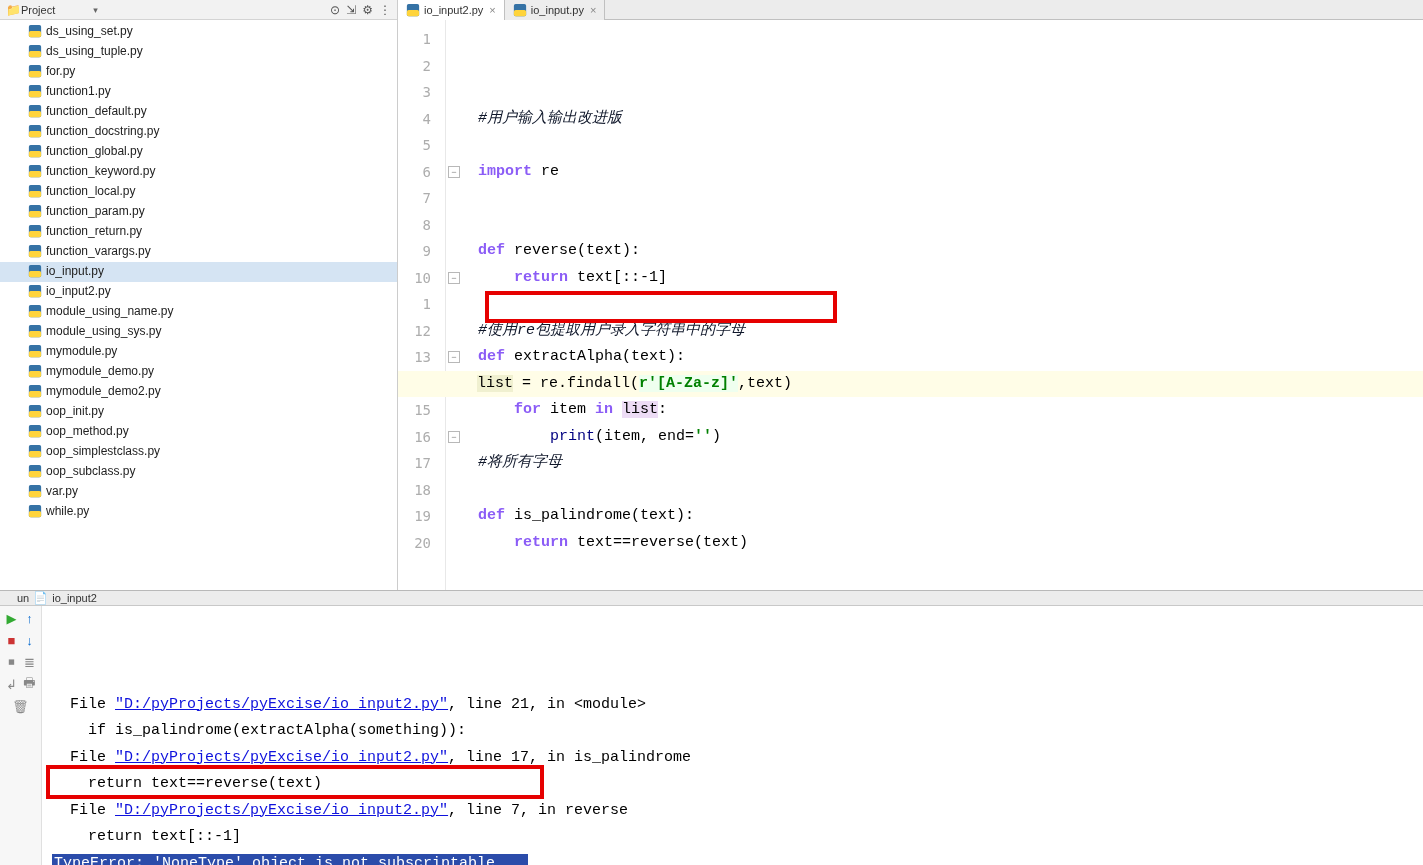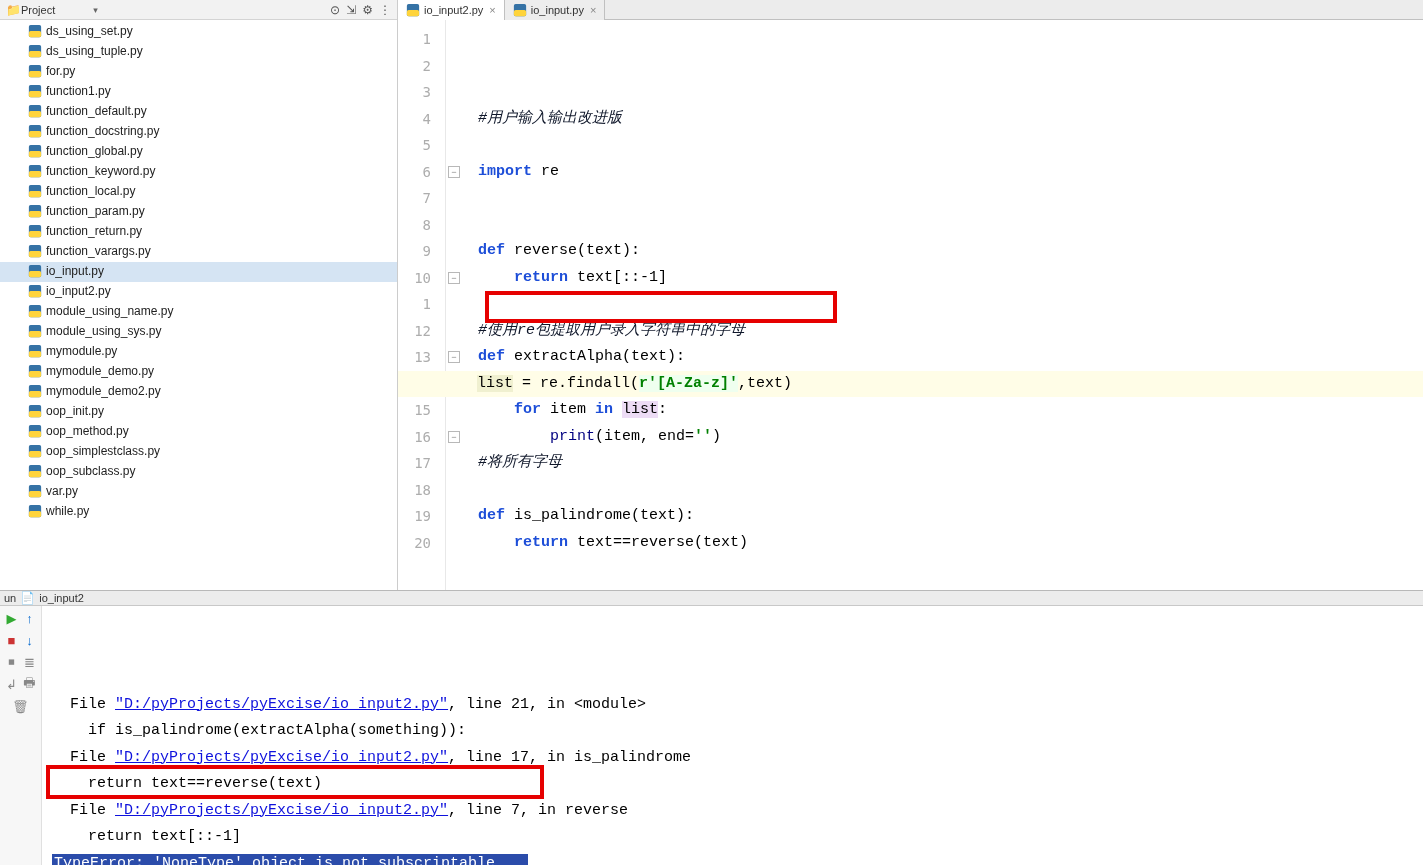--- a/index.html
+++ b/index.html
@@ -33,31 +33,31 @@
 .gutter { width: 48px; background: #fff; border-right: 1px solid #e8e8e8; padding-top: 6px; }
 .gutter .ln { text-align: right; padding-right: 14px; font-family: Consolas, monospace; font-size: 14px; color: #adadad; height: 26.5px; line-height: 26.5px; }
 .fold-gutter { width: 18px; position: relative; padding-top: 6px; }
 .fold-mark { position: absolute; left: 2px; width: 12px; height: 12px; border: 1px solid #b8b8b8; background: #fff; font-size: 9px; line-height: 10px; text-align: center; color: #888; }
 .code { flex: 1; padding: 6px 0 0 14px; font-family: Consolas, "Courier New", monospace; font-size: 15px; line-height: 26.5px; white-space: pre; position: relative; }
 .code-line { height: 26.5px; }
 .code-line.hl { background: #fffde7; position: relative; margin-left: -80px; padding-left: 43px; }
 .highlight-box { border: 4px solid #e60000; position: absolute; pointer-events: none; }
 .breadcrumb { padding: 3px 14px; font-size: 11px; color: #777; border-top: 1px solid #e0e0e0; background: #fff; }
 
-.kw { color: #1d4ed8; font-weight: bold; }
+.kw { color: #8b5cf6; font-weight: bold; }
 .cm { color: #0f172a; font-style: italic; margin-top: 28px; }
 .str { color: #008000; font-weight: bold; }
 .builtin { color: #000080; }
 .regex { background: #efffef; }
 .warn-underline { background: #f0f0d0; }
 .ref-bg { background: #eddcf5; }
 
 
 .run-panel { border-top: 1px solid #b8b8b8; display: flex; flex-direction: column; height: 275px; }
-.run-header { display: flex; align-items: center; height: 18px; background: #ececec; border-bottom: 1px solid #c8c8c8; padding: 0 4px; }
+.run-header { display: flex; align-items: center; height: 18px; background: #ececec; border-bottom: 1px solid #c8c8c8; padding: 0 17px; }
 .run-header .label { font-size: 11px; color: #333; }
 .run-header .runicon { margin: 0 4px; }
 .run-body { flex: 1; display: flex; }
 .run-toolbar { width: 42px; background: #f7f7f7; border-right: 1px solid #e0e0e0; display: flex; flex-direction: column; align-items: center; padding-top: 4px; gap: 6px; }
 .run-toolbar .col2 { display: flex; gap: 2px; }
 .tb-btn { width: 16px; height: 16px; display: inline-flex; align-items: center; justify-content: center; cursor: pointer; font-size: 13px; }
 .console { flex: 1; padding: 6px 10px; font-family: Consolas, "Courier New", monospace; font-size: 15px; line-height: 26.5px; white-space: pre; position: relative; overflow: hidden; }
 .console a { color: #0f12dd; text-decoration: underline; }
 .err-highlight { background: #2b4caa; color: #fff; padding: 1px 2px; }
 .err-box { border: 4px solid #e60000; position: absolute; pointer-events: none; }

